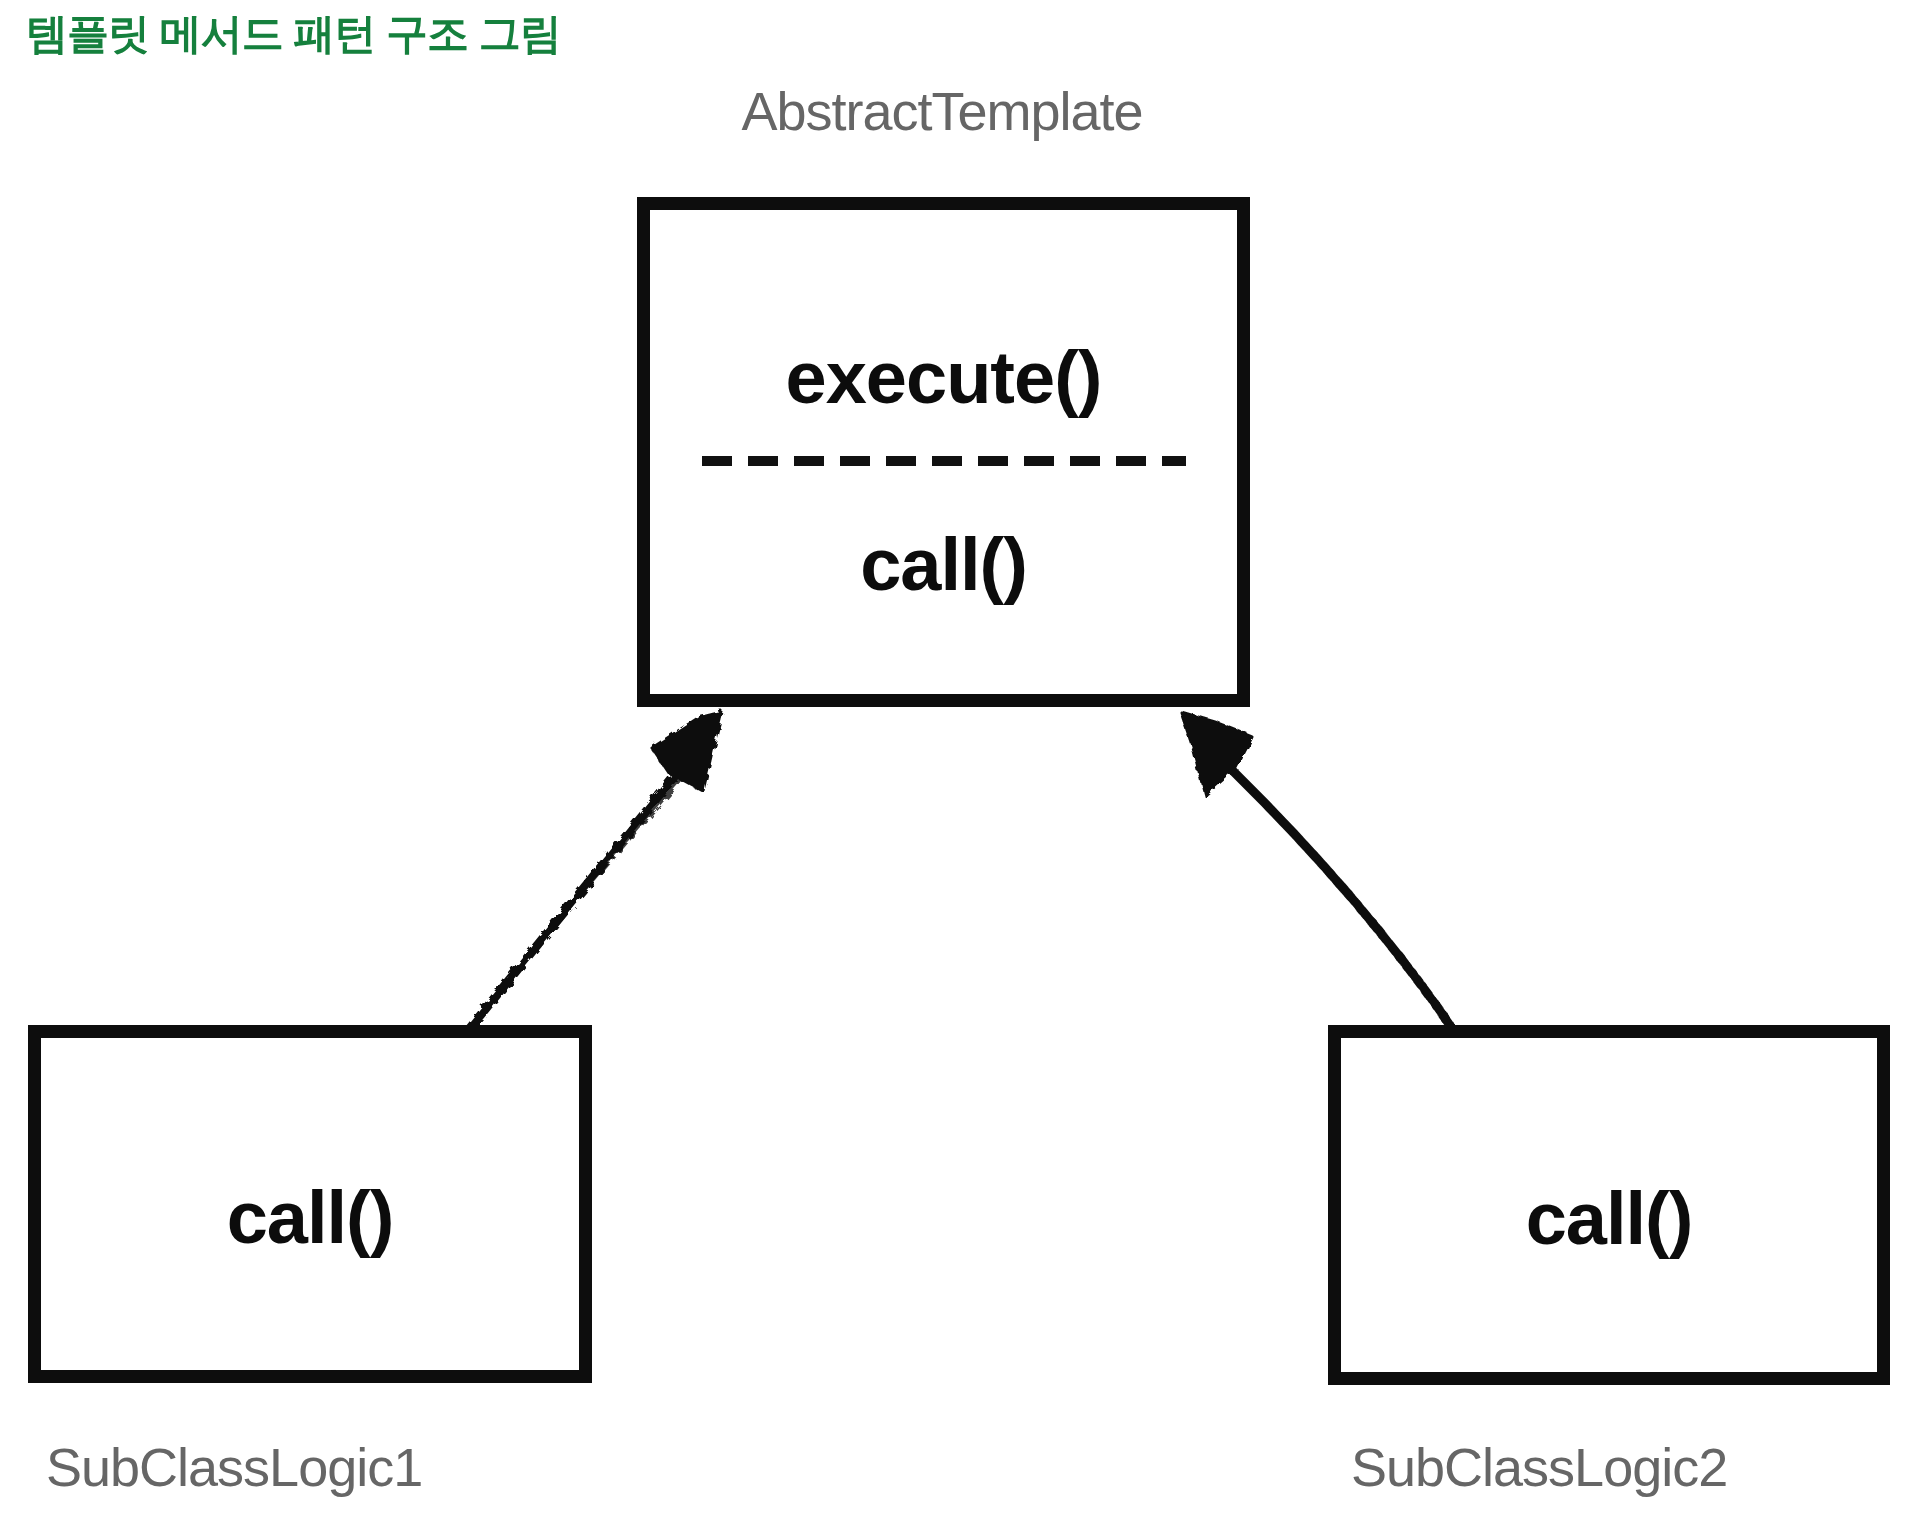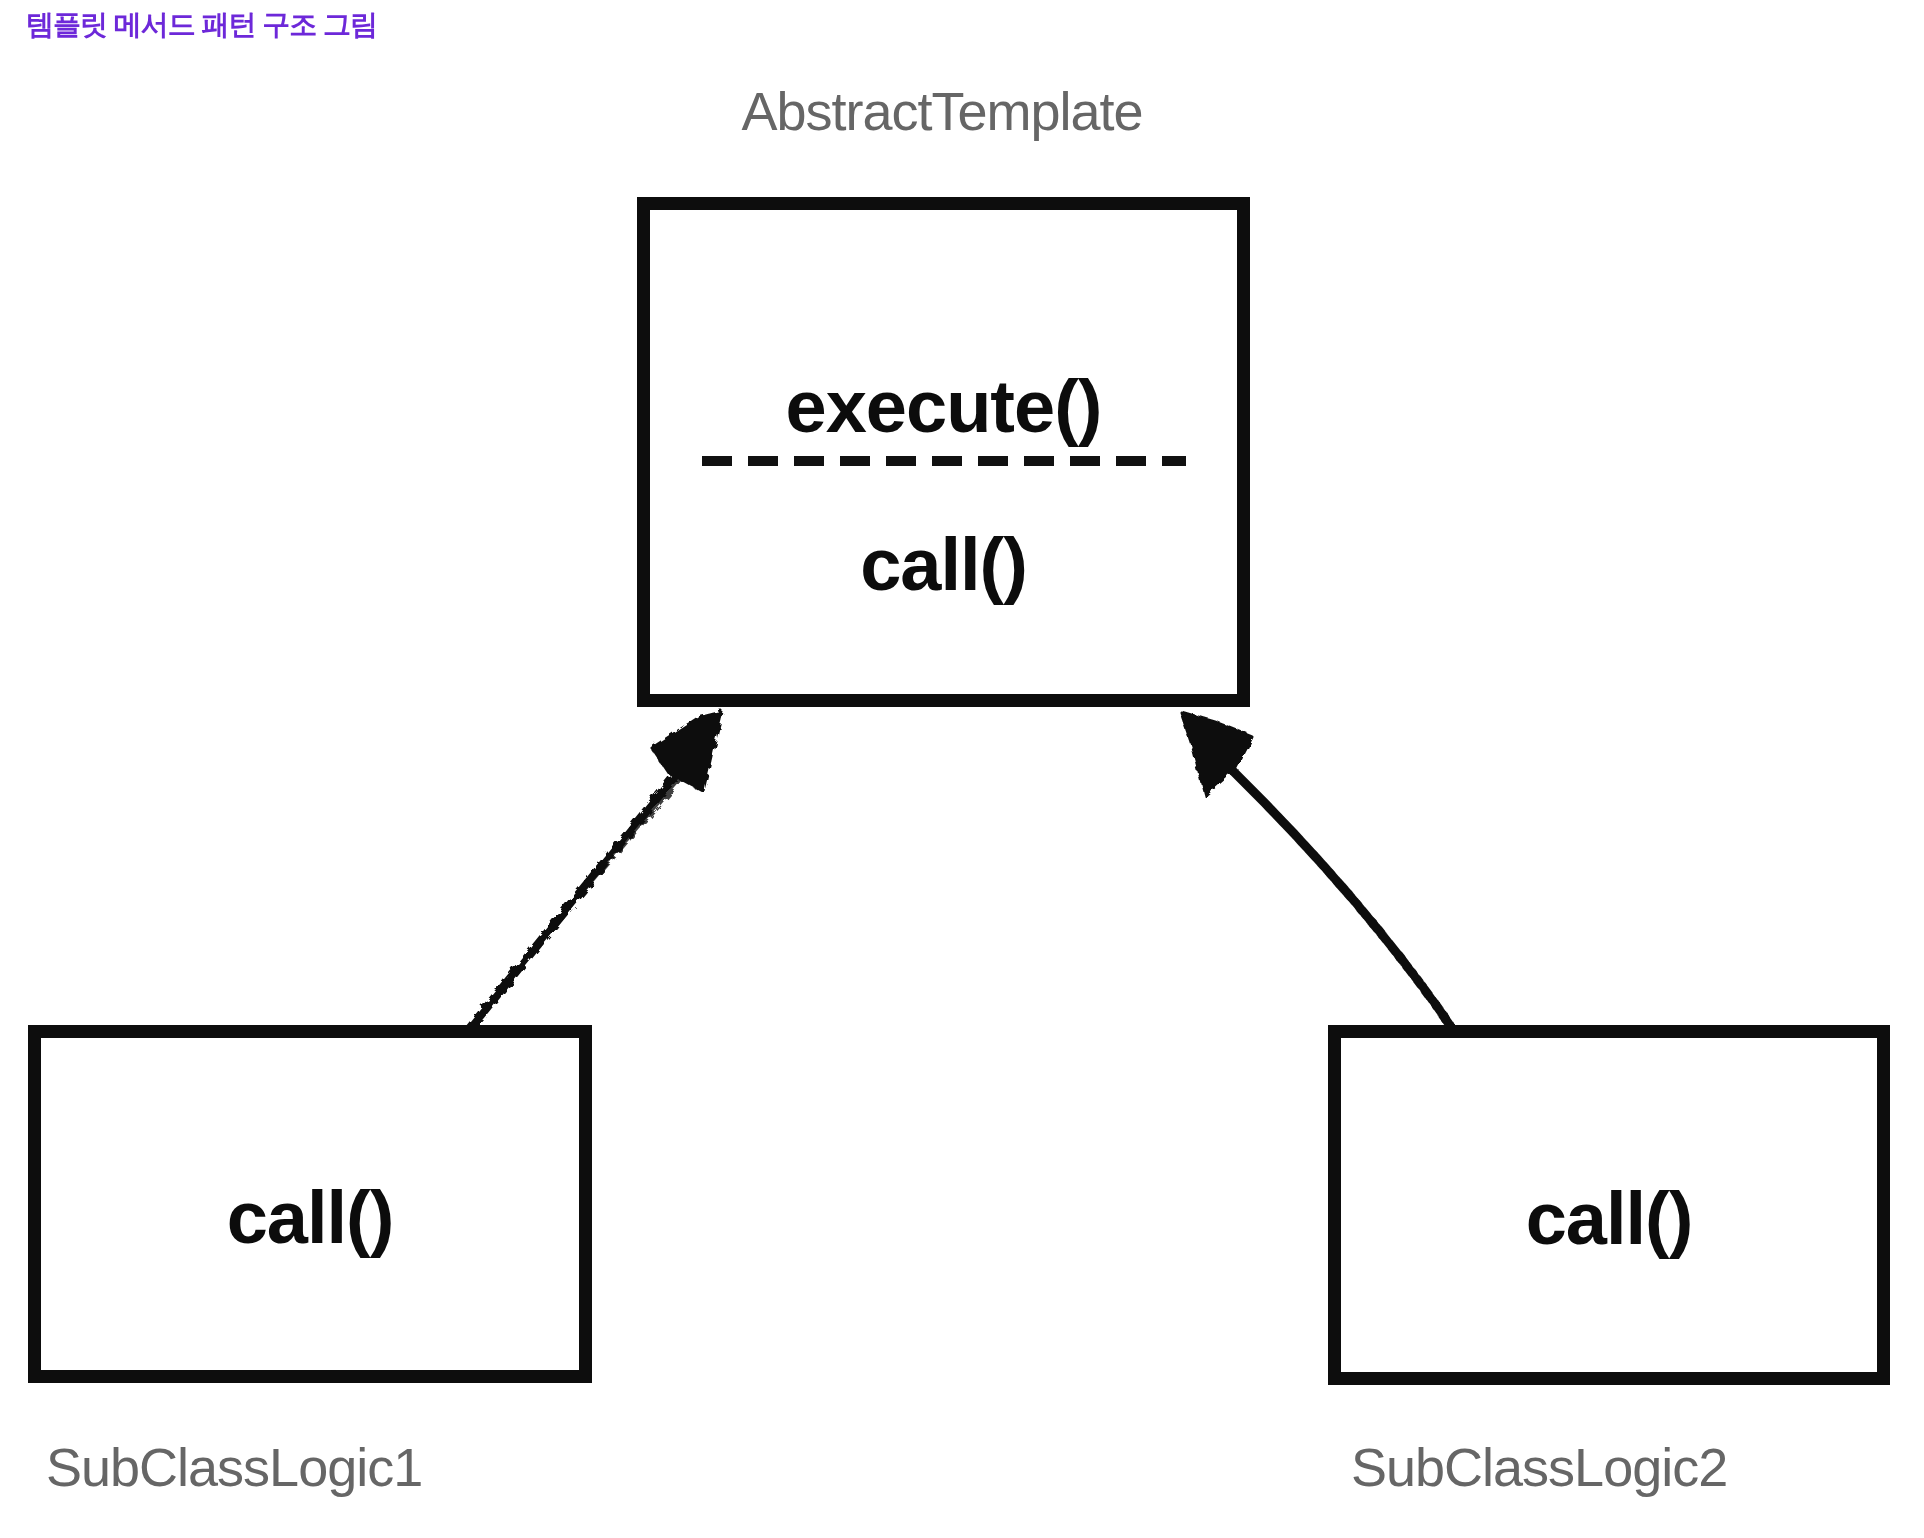--- a/index.html
+++ b/index.html
@@ -5,21 +5,21 @@
   html,body{margin:0;padding:0;}
   body{
     width:1924px;height:1538px;position:relative;overflow:hidden;
     background:#ffffff;
     font-family:"Liberation Sans","DejaVu Sans",sans-serif;
   }
   .abs{position:absolute;}
   
   .page-title{
     left:26px;top:6px;
-    font-size:28px;font-weight:700;color:#6d28d9;
+    font-size:42px;font-weight:700;color:#15803d;
     letter-spacing:-1px;white-space:nowrap;
   }
   .class-title{
     font-size:54px;font-weight:400;color:#666666;
     letter-spacing:-1px;white-space:nowrap;line-height:1;
   }
   .title-abstract{left:942px;top:84px;transform:translateX(-50%);}
   .label-sub1{left:46px;top:1440px;}
   .label-sub2{left:1351px;top:1440px;text-align:center;}
   
@@ -27,21 +27,21 @@
     background:#ffffff;border:13px solid #0d0d0d;box-sizing:border-box;
   }
   .box-abstract{left:637px;top:197px;width:613px;height:510px;}
   .box-sub1{left:28px;top:1025px;width:564px;height:358px;}
   .box-sub2{left:1328px;top:1025px;width:562px;height:360px;}
   .method{
     font-size:74px;font-weight:700;color:#0c0c0c;
     letter-spacing:-1px;line-height:1;white-space:nowrap;
     text-align:center;
   }
-  .m-execute{left:0;right:0;top:131px;margin-top:29px;}
+  .m-execute{left:0;right:0;top:131px;}
   .m-call-abstract{left:0;right:0;top:318px;}
   .method-center{
     position:absolute;left:0;right:0;top:50%;
     transform:translateY(calc(-50% + 14px));
   }
   .dashed-separator{
     left:52px;top:246px;width:484px;height:10px;
     background:repeating-linear-gradient(90deg,#111111 0 30px,transparent 30px 46px);
   }
   

